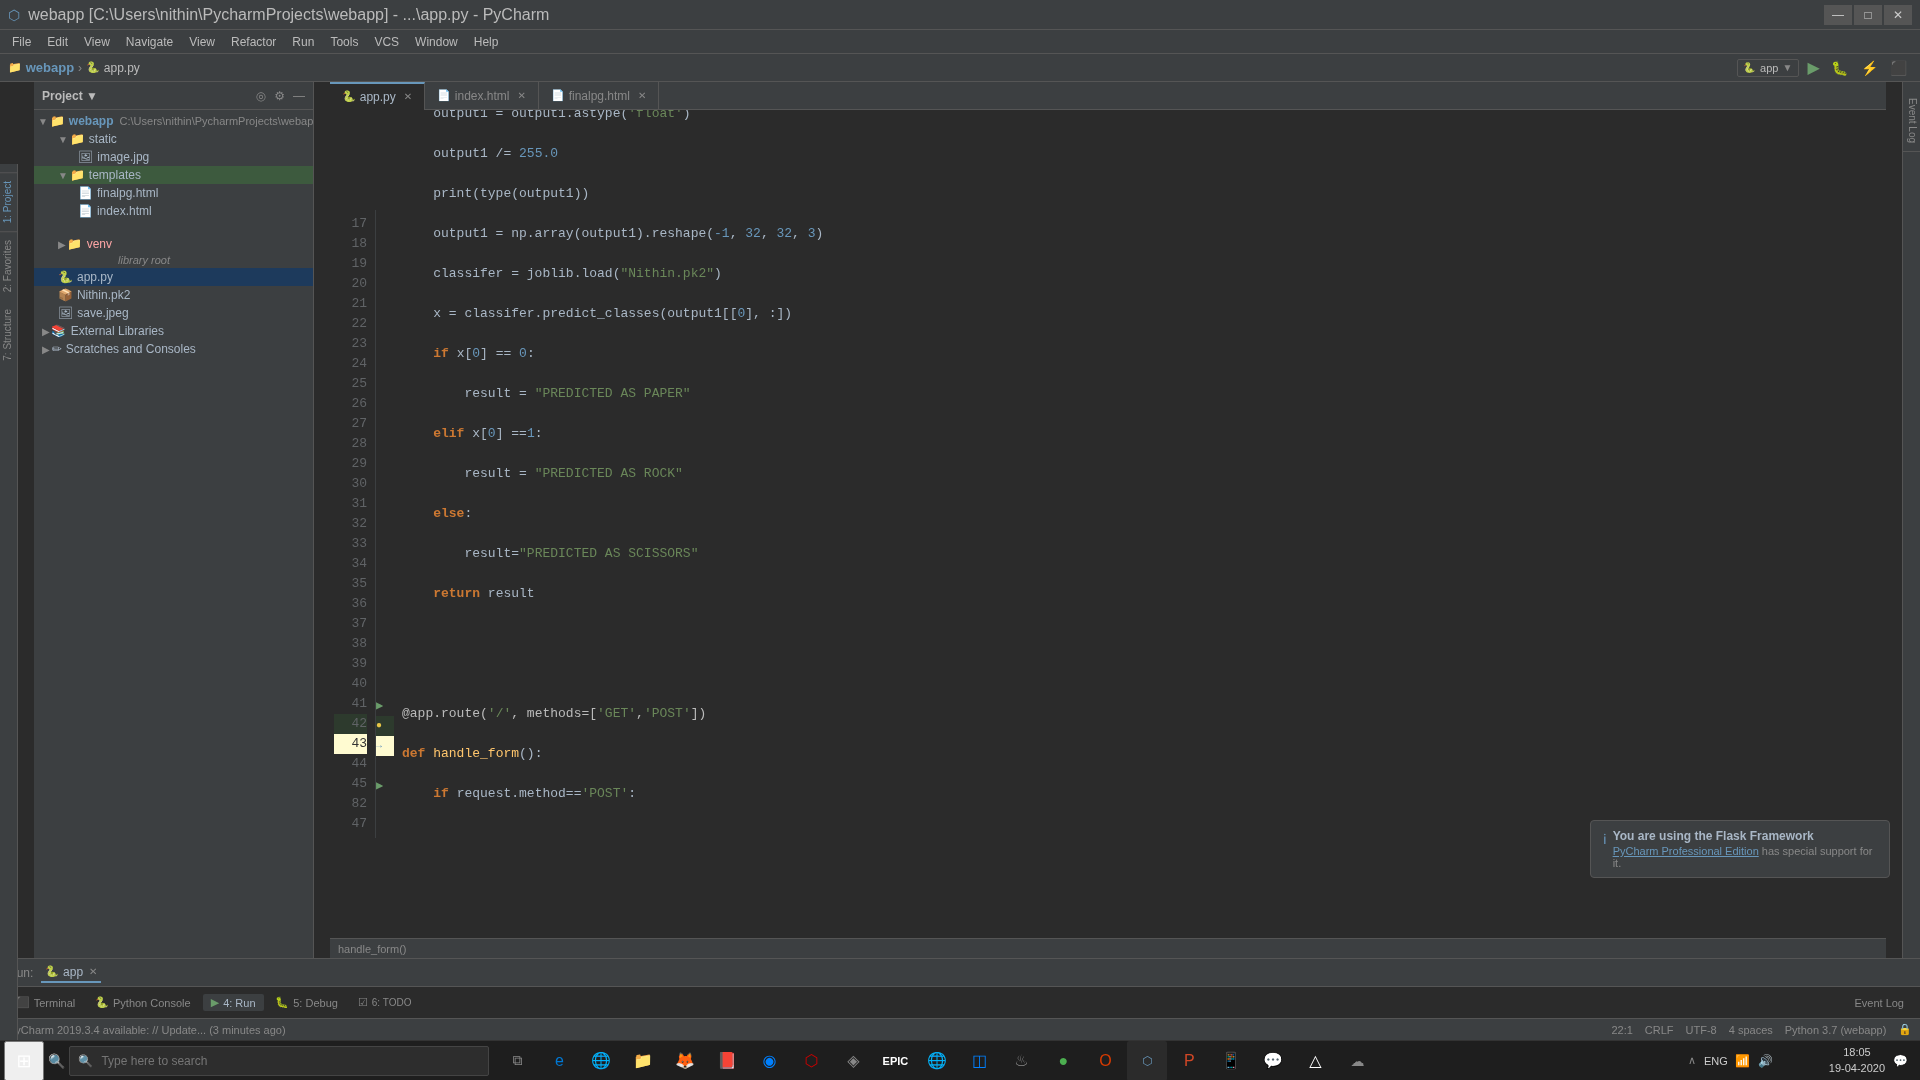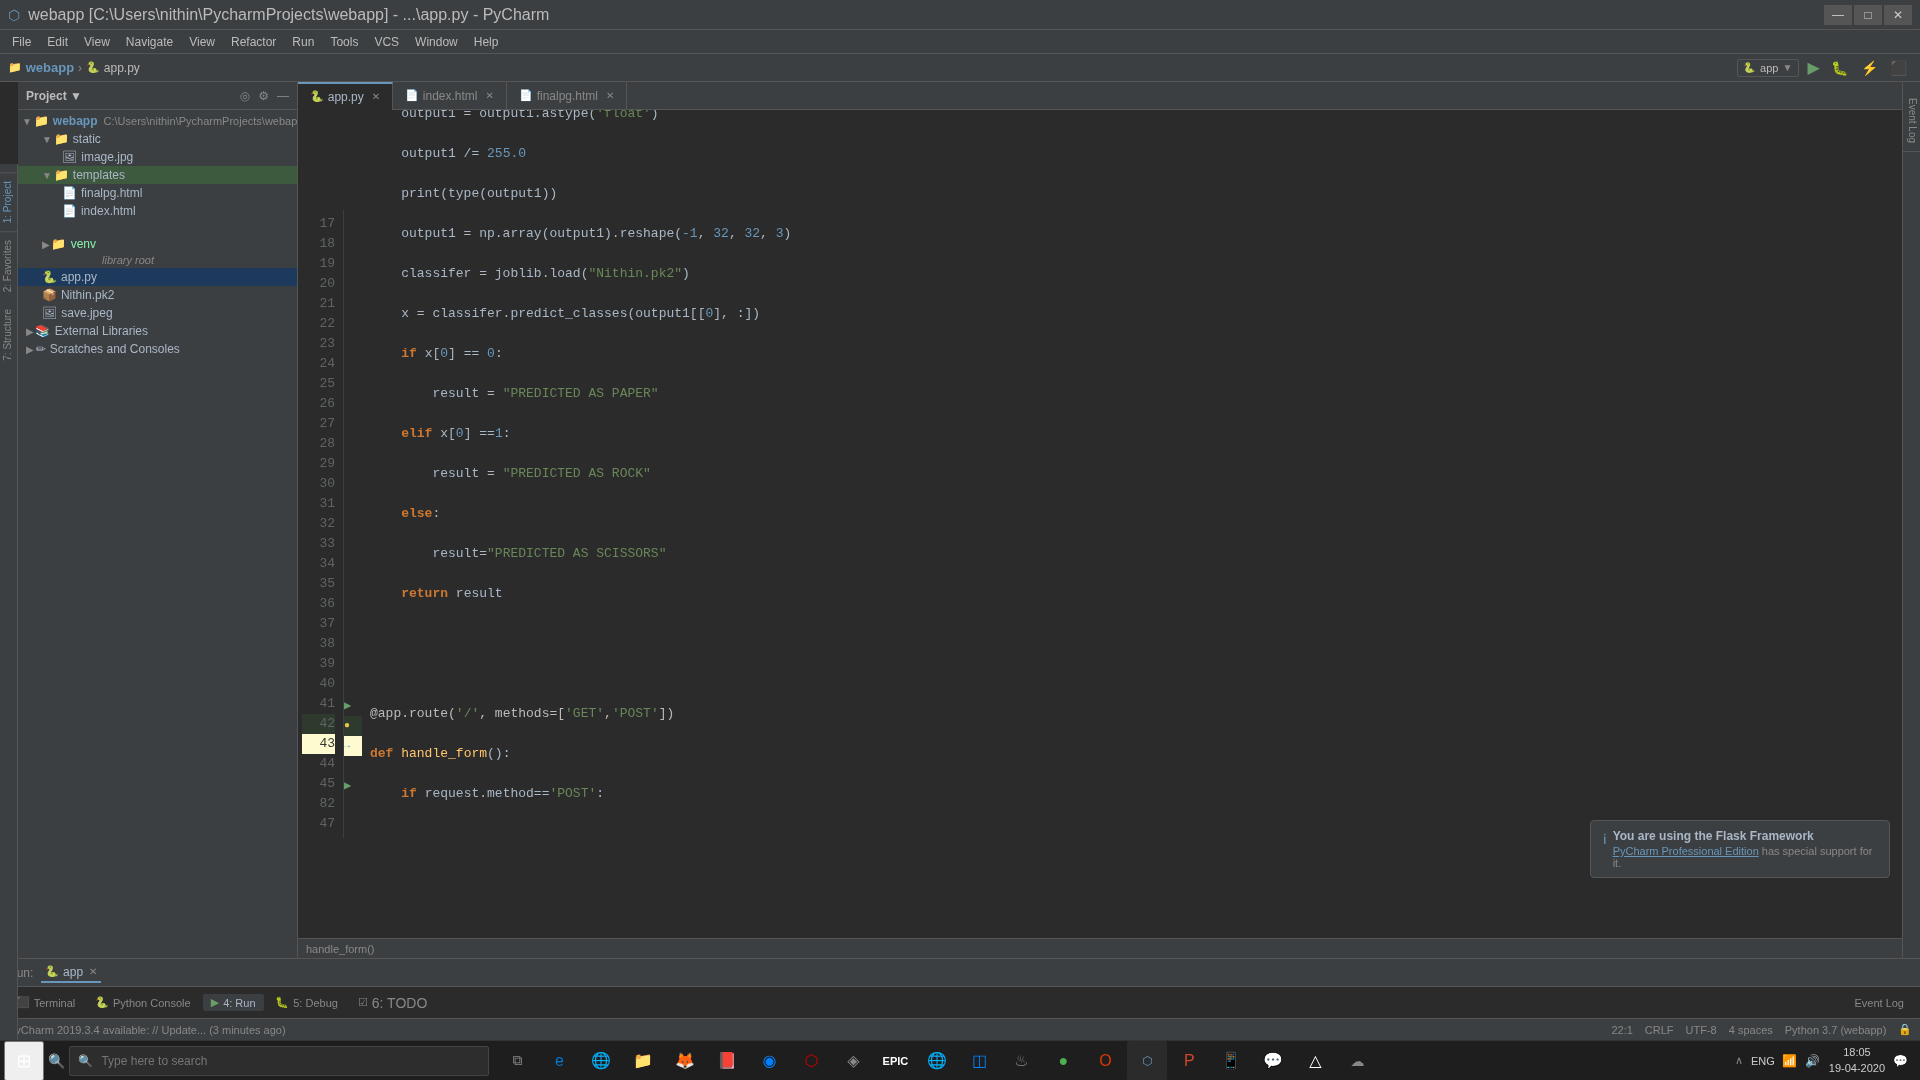--- a/index.html
+++ b/index.html
@@ -59,21 +59,21 @@
     #statusbar .right { display: flex; align-items: center; gap: 12px; color: #888; }
 
     
     #taskbar { background: #1e1e1e; height: 40px; display: flex; align-items: center; padding: 0 4px; border-top: 1px solid #333; position: absolute; bottom: 0; width: 1920px; }
     #taskbar .start-btn { width: 40px; height: 40px; display: flex; align-items: center; justify-content: center; color: #fff; font-size: 18px; cursor: pointer; }
     #taskbar .search-box { background: #2d2d2d; border: 1px solid #444; border-radius: 2px; width: 420px; height: 30px; display: flex; align-items: center; padding: 0 8px; gap: 8px; }
     #taskbar .search-box input { background: transparent; border: none; color: #aaa; font-size: 12px; outline: none; flex: 1; }
     #taskbar .taskbar-icons { display: flex; align-items: center; gap: 2px; flex: 1; padding: 0 8px; }
     #taskbar .taskbar-icon { width: 40px; height: 40px; display: flex; align-items: center; justify-content: center; cursor: pointer; font-size: 16px; }
     #taskbar .sys-tray { display: flex; align-items: center; gap: 8px; padding: 0 8px; color: #ccc; font-size: 11px; }
-    #taskbar .time-block { text-align: center; line-height: 1.4; }
+    #taskbar .time-block { text-align: center; line-height: 1.4; margin-left: 47px; }
 
     
     #breadcrumb { background: #3c3f41; height: 20px; display: flex; align-items: center; padding: 0 8px; font-size: 11px; color: #888; border-top: 1px solid #555; }
 
     
     #left-structure { position: absolute; left: 0; top: 82px; width: 18px; background: #3c3f41; border-right: 1px solid #555; display: flex; flex-direction: column; align-items: center; padding-top: 100px; }
   </style>
 </head>
 <body>
 
@@ -115,21 +115,21 @@
     <span style="font-size:10px;">🐍</span>
     <span style="color:#bbb; font-size:11px;">app</span>
     <span style="color:#888; font-size:10px;">▼</span>
   </div>
   <button style="background:none; border:none; color:#6a9c6a; font-size:16px; cursor:pointer; padding:2px 4px;">▶</button>
   <button style="background:none; border:none; color:#888; font-size:14px; cursor:pointer; padding:2px 4px;">🐛</button>
   <button style="background:none; border:none; color:#888; font-size:14px; cursor:pointer; padding:2px 4px;">⚡</button>
   <button style="background:none; border:none; color:#888; font-size:14px; cursor:pointer; padding:2px 4px;">⬛</button>
 </div>
 
-<div style="display:flex; height:calc(1080px - 30px - 24px - 28px - 28px - 32px - 22px - 40px); position:relative;">
+<div style="display:flex; height:calc(1080px - 30px - 24px - 28px - 28px - 32px - 22px - 40px); position:relative;gap:16px;">
 
   <div id="left-structure" style="position:relative; width:18px; background:#3c3f41; border-right:1px solid #555; display:flex; flex-direction:column; align-items:center; padding-top:8px; gap:0;">
     <div style="writing-mode:vertical-rl; transform:rotate(180deg); font-size:10px; color:#6897bb; cursor:pointer; padding:8px 2px; border-bottom:1px solid #555; width:100%; text-align:center; background:#3c3f41;">1: Project</div>
     <div style="writing-mode:vertical-rl; transform:rotate(180deg); font-size:10px; color:#888; cursor:pointer; padding:8px 2px; border-bottom:1px solid #555; width:100%; text-align:center;">2: Favorites</div>
     <div style="writing-mode:vertical-rl; transform:rotate(180deg); font-size:10px; color:#888; cursor:pointer; padding:8px 2px; width:100%; text-align:center;">7: Structure</div>
   </div>
 
   <div id="project-panel">
     <div id="project-panel-header">
       <span style="font-weight:bold; color:#bbb; font-size:12px;">Project ▼</span>
@@ -178,21 +178,21 @@
       <div class="tree-item">
         <span class="indent" style="width:40px;"></span>
         <span style="margin-right:4px; font-size:12px;">📄</span>
         <span style="color:#a9b7c6; font-size:12px;">index.html</span>
       </div>
 
       <div class="tree-item">
         <span class="indent" style="width:20px;"></span>
         <span style="color:#888; font-size:10px; margin-right:2px;">▶</span>
         <span style="margin-right:4px; color:#e8a838;">📁</span>
-        <span style="color:#86efac; font-size:12px;">venv</span>
+        <span style="color:#fca5a5; font-size:12px;">venv</span>
         <span style="color:#888; font-style:italic; font-size:11px; margin-left:6px;margin-top:32px;">library root</span>
       </div>
 
       <div class="tree-item selected" style="background:#1d3a5c;">
         <span class="indent" style="width:20px;"></span>
         <span style="margin-right:4px; font-size:12px;">🐍</span>
         <span style="color:#a9b7c6; font-size:12px;">app.py</span>
       </div>
 
       <div class="tree-item">
@@ -401,21 +401,21 @@
   <div class="tool-btn active">
     <span style="font-size:11px; color:#6a9c6a;">▶</span>
     <span style="font-size:11px; color:#a9b7c6;">4: Run</span>
   </div>
   <div class="tool-btn">
     <span style="font-size:11px;">🐛</span>
     <span style="font-size:11px; color:#888;">5: Debug</span>
   </div>
   <div class="tool-btn">
     <span style="font-size:11px;">☑</span>
-    <span style="font-size:14px; color:#888;">6: TODO</span>
+    <span style="font-size:10px; color:#888;">6: TODO</span>
   </div>
   <div style="flex:1;"></div>
   <div style="padding:2px 8px; color:#888; font-size:11px; cursor:pointer;">Event Log</div>
 </div>
 
 <div id="statusbar">
   <div class="left">
     <span style="color:#888; font-size:11px; cursor:pointer;">PyCharm 2019.3.4 available: // Update... (3 minutes ago)</span>
   </div>
   <div class="right">

